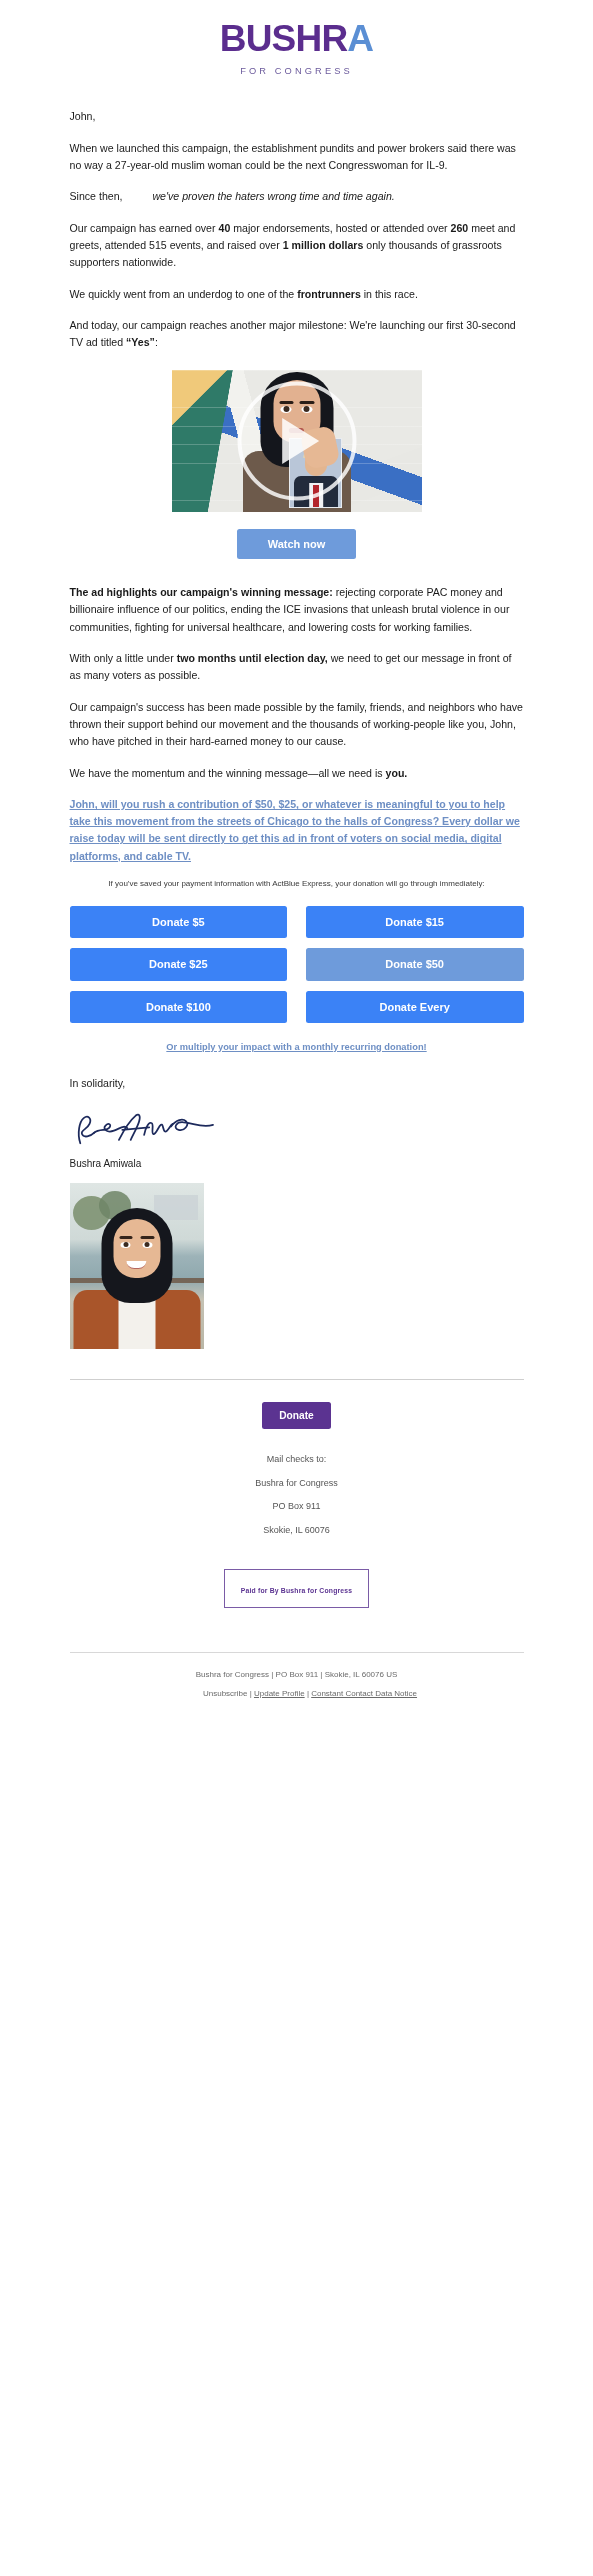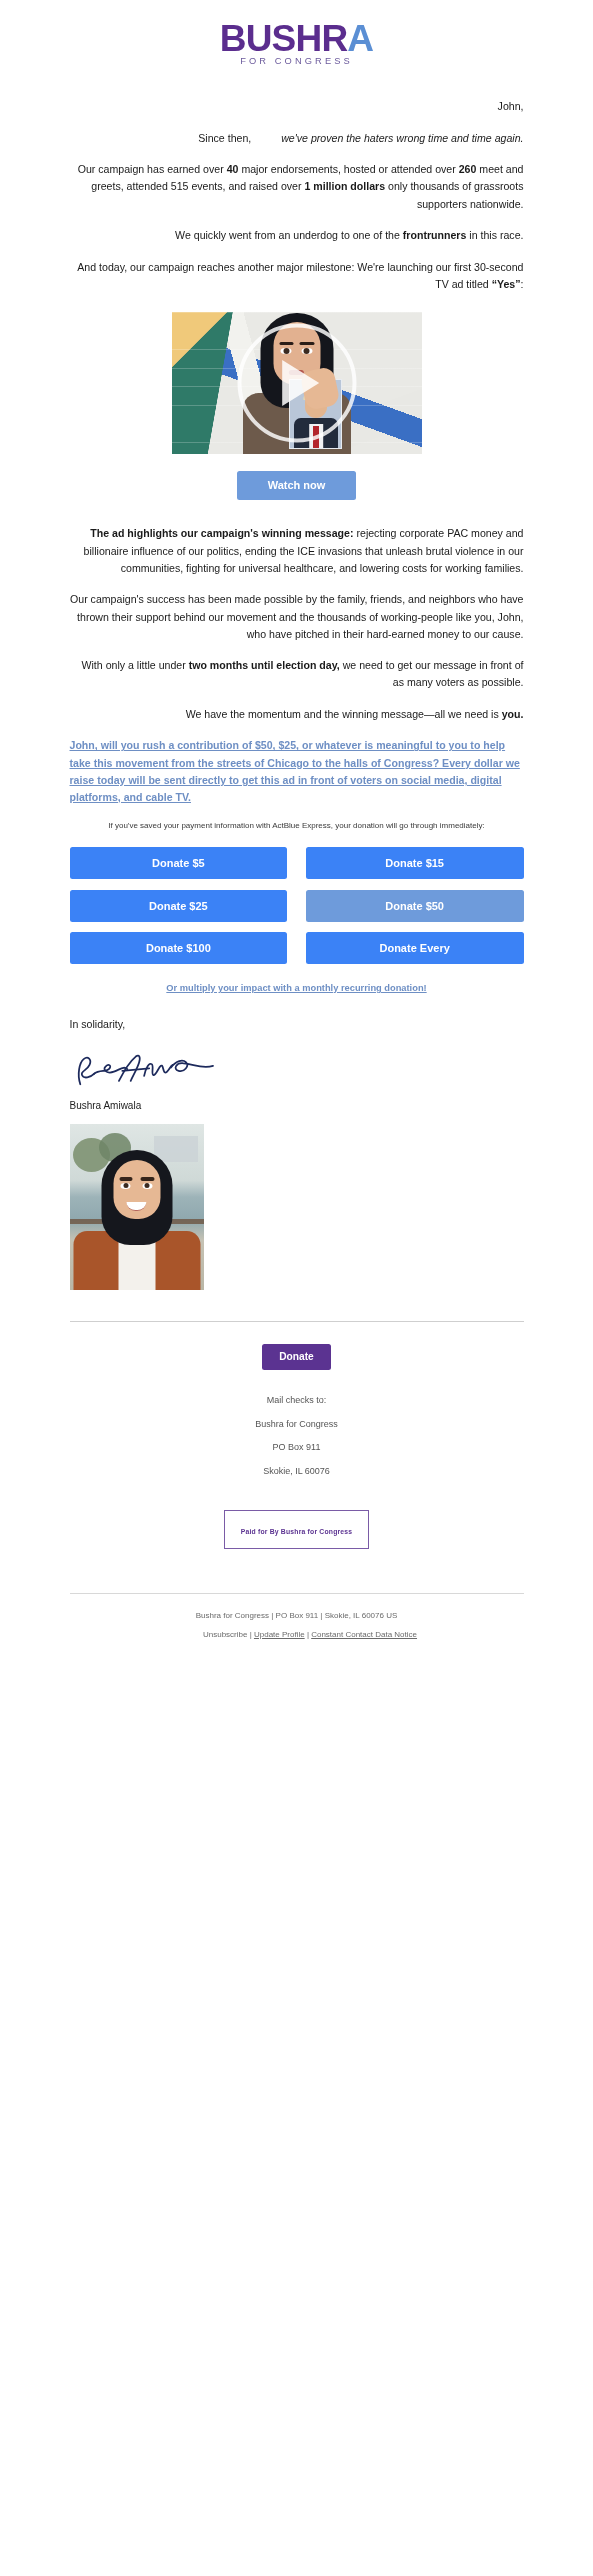--- a/index.html
+++ b/index.html
@@ -35,37 +35,37 @@
     font-size: 37px;
     font-weight: bold;
     letter-spacing: -0.8px;
     color: #5b2d8e;
     line-height: 1;
     display: block;
   }
   .logo-word .tail { color: #5b8fd4; }
   .logo-sub {
     display: block;
-    margin-top: 0;
+    margin-top: 10px;
     font-size: 9.3px;
     letter-spacing: 3.1px;
     color: #6b5a9c;
     font-weight: 400;
   }
 
   
   .body-wrap {
     padding: 0 21px;
   }
   p.para {
     font-size: 10.6px;
     line-height: 1.62;
     color: #1a1a1a;
     margin: 0 0 14.4px 0;
-    text-align: right;
+    text-align: left;
   }
   p.para.first { margin-top: 24px; }
   .bold { font-weight: bold; }
   .ital { font-style: italic; padding-left: 27px; }
 
   
   .video-block {
     margin: 18.6px 0 0 0;
     text-align: center;
   }
@@ -331,20 +331,21 @@
     <div class="logo-wrap">
       <span class="logo-word"><span>BUSHR</span><span class="tail">A</span></span>
       <span class="logo-sub">FOR CONGRESS</span>
     </div>
   </div>
 
   <div class="body-wrap">
 
     <p class="para first">John,</p>
 
+    <p class="para">When we launched this campaign, the establishment pundits and power brokers said there was no way a 27-year-old muslim woman could be the next Congresswoman for IL-9.</p>
 
     <p class="para"><span>Since then, </span><span class="ital">we've proven the haters wrong time and time again.</span></p>
 
     <p class="para"><span>Our campaign has earned over </span><span class="bold">40</span><span> major endorsements, hosted or attended over </span><span class="bold">260</span><span> meet and greets, attended 515 events, and raised over </span><span class="bold">1 million dollars</span><span> only thousands of grassroots supporters nationwide.</span></p>
 
     <p class="para"><span>We quickly went from an underdog to one of the </span><span class="bold">frontrunners</span><span> in this race.</span></p>
 
     <p class="para"><span>And today, our campaign reaches another major milestone: We're launching our first 30-second TV ad titled </span><span class="bold">“Yes”</span><span>:</span></p>
   </div>
 
@@ -380,23 +381,23 @@
 
     <div class="watch-wrap">
       <a class="btn watch-btn" href="#">Watch now</a>
     </div>
   </div>
 
   <div class="body-wrap" style="padding-top:25.4px;">
 
     <p class="para"><span class="bold">The ad highlights our campaign's winning message:</span><span> rejecting corporate PAC money and billionaire influence of our politics, ending the ICE invasions that unleash brutal violence in our communities, fighting for universal healthcare, and lowering costs for working families.</span></p>
 
+    <p class="para"><span>With only a little under </span><span class="bold">two months until election day,</span><span> we need to get our message in front of as many voters as possible.</span></p>
+
     <p class="para">Our campaign's success has been made possible by the family, friends, and neighbors who have thrown their support behind our movement and the thousands of working-people like you, John, who have pitched in their hard-earned money to our cause.</p>
-
-    <p class="para"><span>With only a little under </span><span class="bold">two months until election day,</span><span> we need to get our message in front of as many voters as possible.</span></p>
 
     <p class="para"><span>We have the momentum and the winning message—all we need is </span><span class="bold">you.</span></p>
 
     <a class="ask-link" href="#">John, will you rush a contribution of $50, $25, or whatever is meaningful to you to help take this movement from the streets of Chicago to the halls of Congress? Every dollar we raise today will be sent directly to get this ad in front of voters on social media, digital platforms, and cable TV.</a>
 
     <div class="actblue-note">If you've saved your payment information with ActBlue Express, your donation will go through immediately:</div>
   </div>
 
   <div class="donate-grid">
     <a class="donate-btn" href="#">Donate $5</a>

